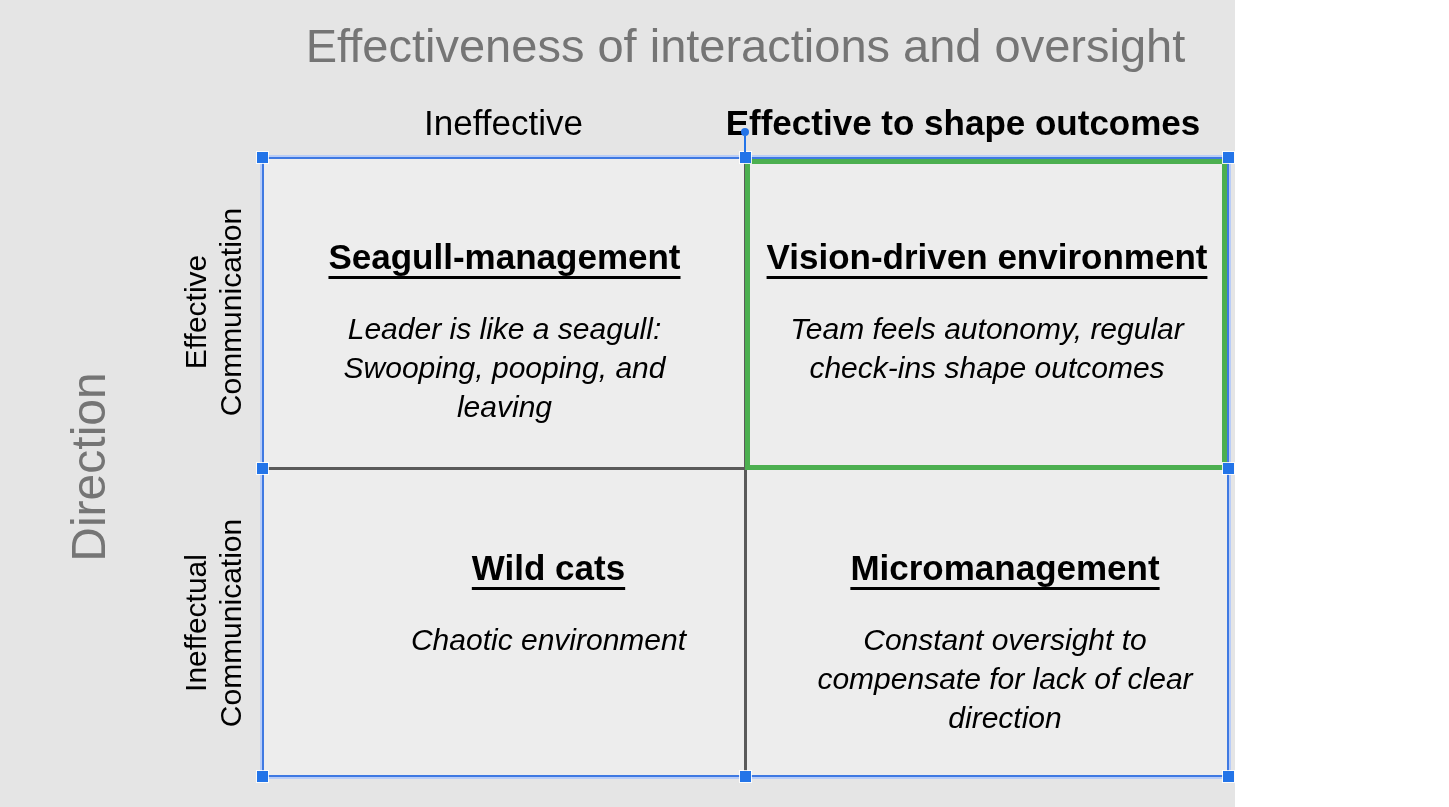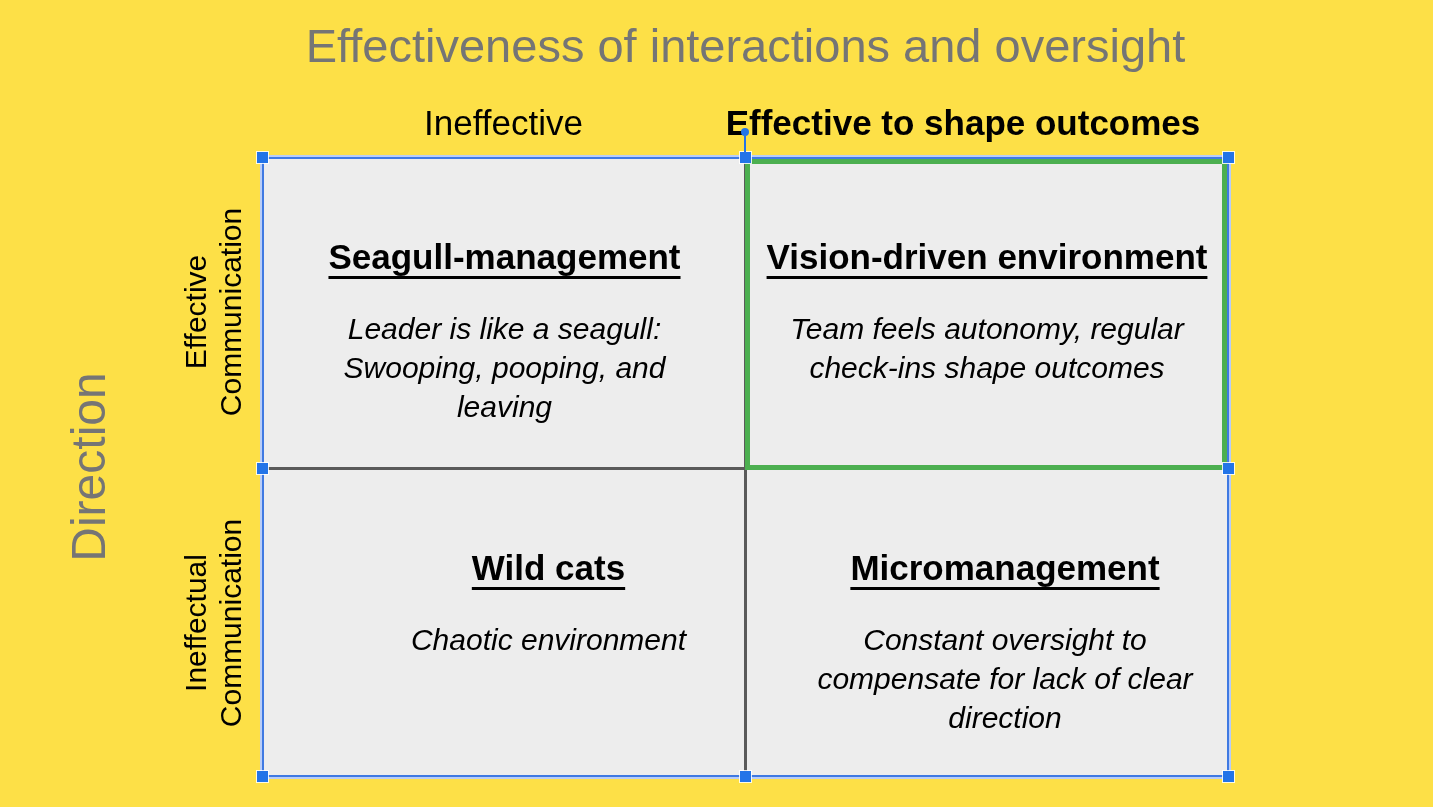--- a/index.html
+++ b/index.html
@@ -1,23 +1,23 @@
 <!DOCTYPE html>
 <html style="--highlight-green: #4caf50; --selection-blue: #3f79e2; --selection-light: #b9cdf7; --handle-blue: #2374e8; --quadrant-fill: #ededed; --divider-gray: #5a5a5a; --muted-text: #757575; --text-black: #000000; --canvas-background: #ffffff;"><head>
 <meta charset="utf-8">
 <style>
   * { margin: 0; padding: 0; box-sizing: border-box; }
   html, body { background: #ffffff; }
   body { font-family: "Liberation Sans", "DejaVu Sans", sans-serif; }
 
   .canvas {
     position: relative;
-    width: 1433px;
+    width: 1235px;
     height: 807px;
-    background: #fde047;
+    background: #e5e5e5;
     overflow: hidden;
   }
 
   .slide-title {
     position: absolute;
     left: 262px; top: 18px; width: 967px;
     text-align: center;
     font-size: 47px;
     color: var(--muted-text, #757575);
     white-space: nowrap;

